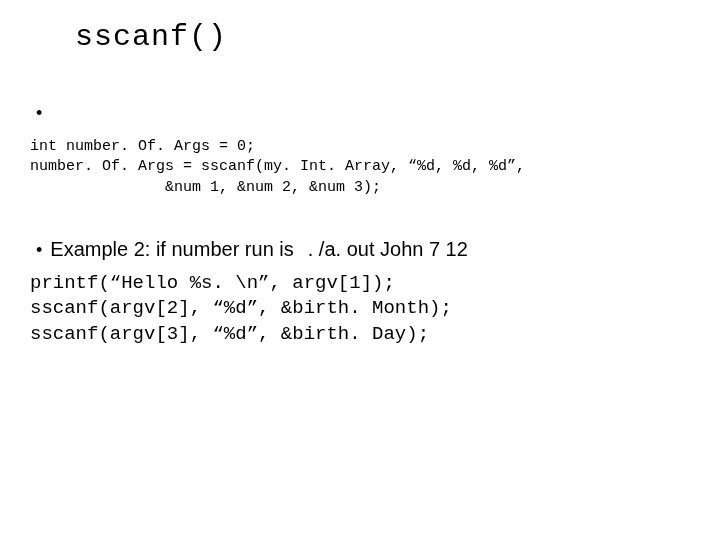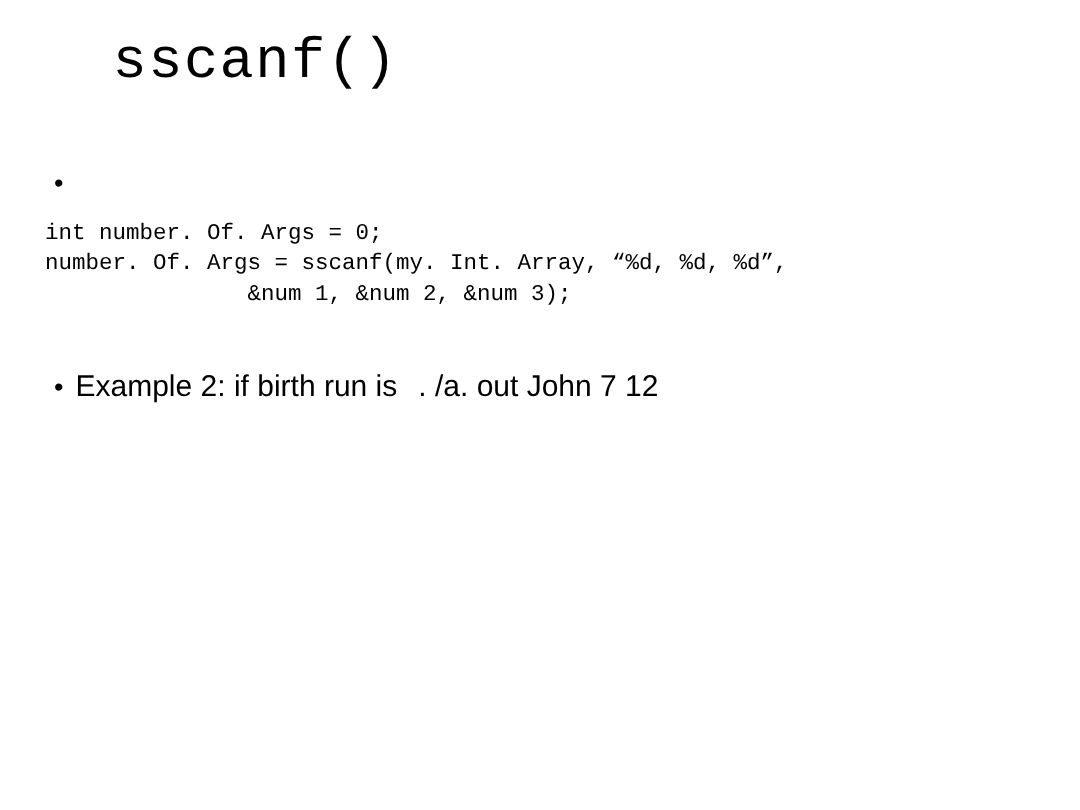--- a/index.html
+++ b/index.html
@@ -11,21 +11,21 @@
     font-family: Arial, Helvetica, sans-serif;
     color: #000;
     position: relative;
   }
   .slide {
     padding: 20px 30px 20px 30px;
     box-sizing: border-box;
   }
   .title {
     font-family: "Courier New", Courier, monospace;
-    font-size: 38px;
+    font-size: 30px;
     margin-left: 45px;
     margin-top: 0;
     margin-bottom: 50px;
     letter-spacing: 1px;
   }
   .bullet-row {
     display: flex;
     align-items: center;
     margin-bottom: 15px;
   }
@@ -75,18 +75,21 @@
   <div class="bullet-row">
     <span class="bullet">•</span>
   </div>
 
   <div class="code">int number. Of. Args = 0;
 number. Of. Args = sscanf(my. Int. Array, “%d, %d, %d”,
                &amp;num 1, &amp;num 2, &amp;num 3);</div>
 
   <div class="ex2-line">
     <span class="bullet">•</span>
-    <span class="ex2-label">Example 2:  if birth run is</span>
+    <span class="ex2-label">Example 2:  if number run is</span>
     <span class="ex2-cmd">. /a. out John 7 12</span>
   </div>
 
+  <div class="code2">printf(“Hello %s. \n”, argv[1]);
+sscanf(argv[2], “%d”, &amp;birth. Month);
+sscanf(argv[3], “%d”, &amp;birth. Day);</div>
 
 </div>
 
 </body></html>

